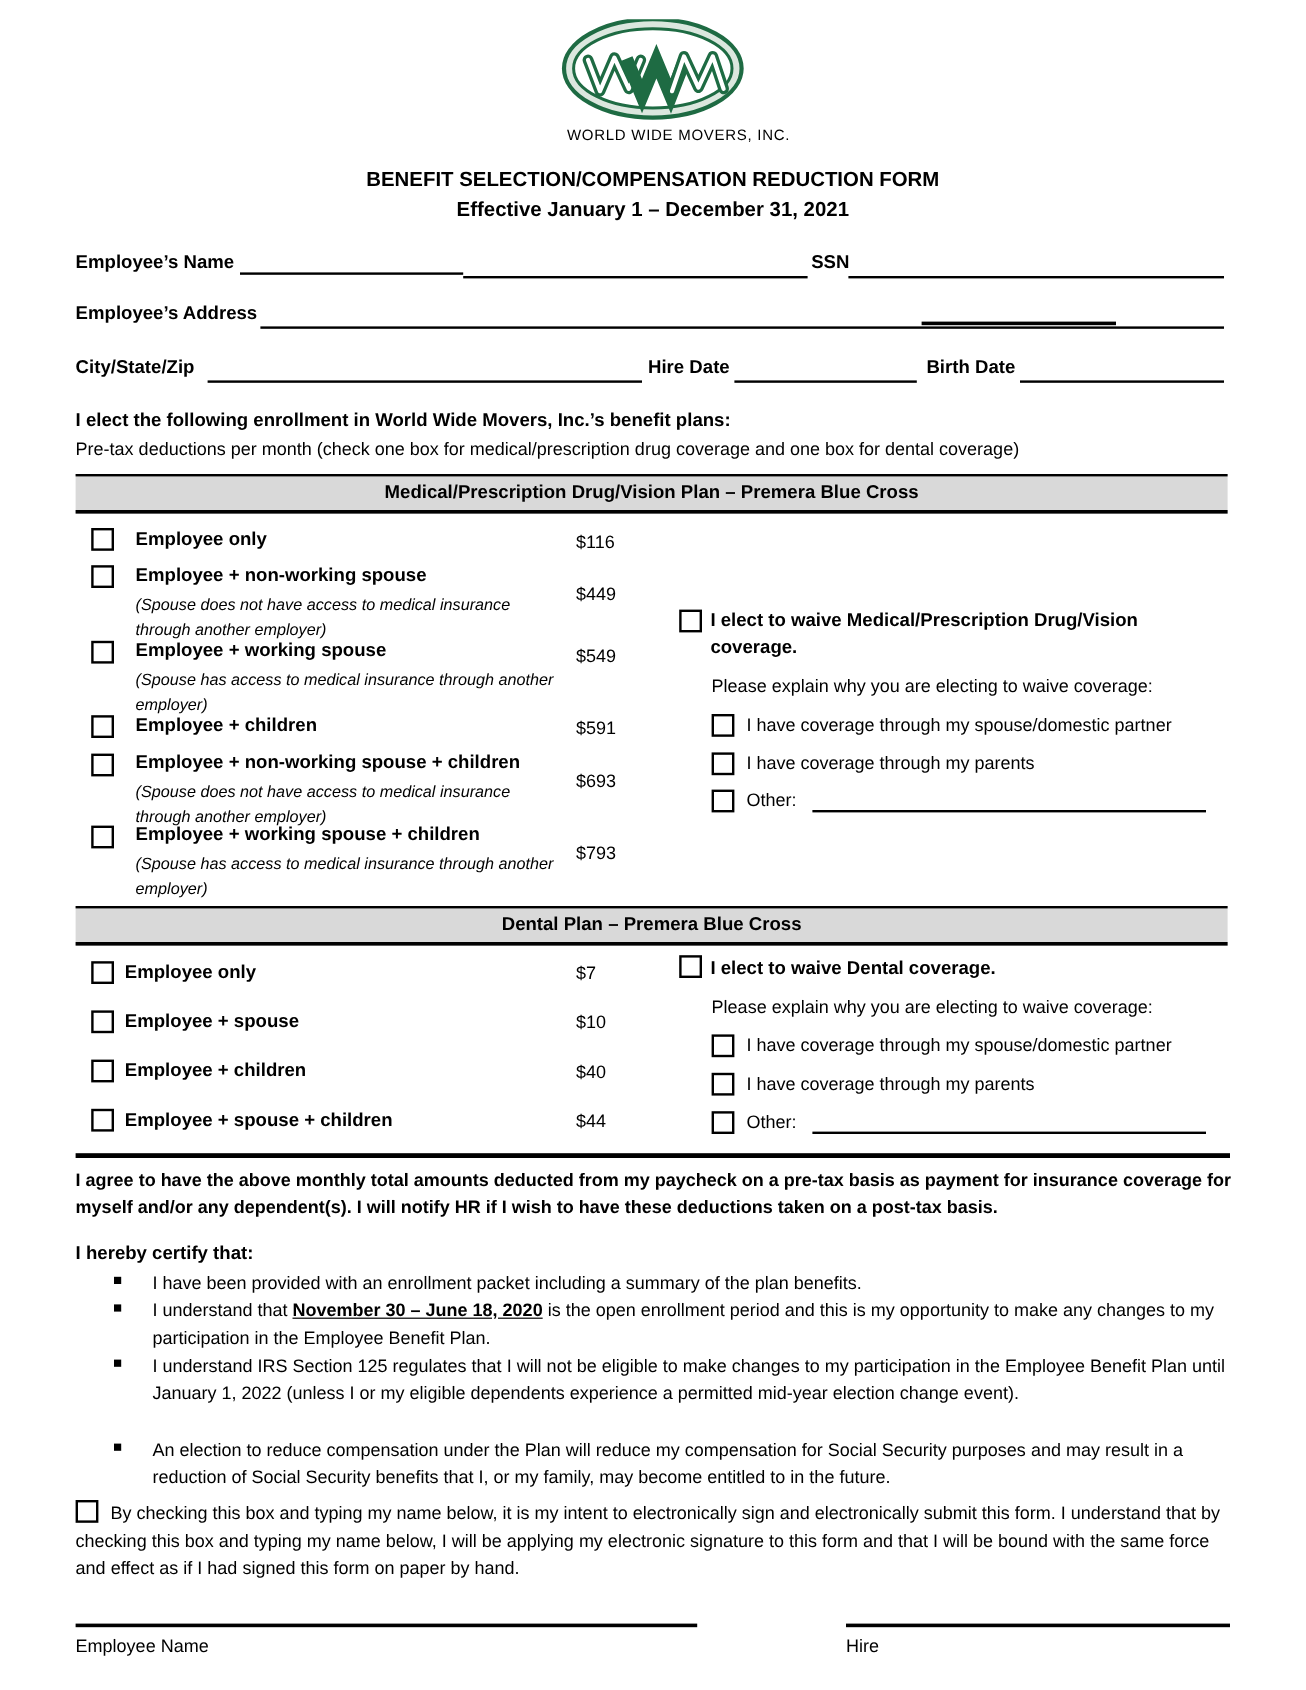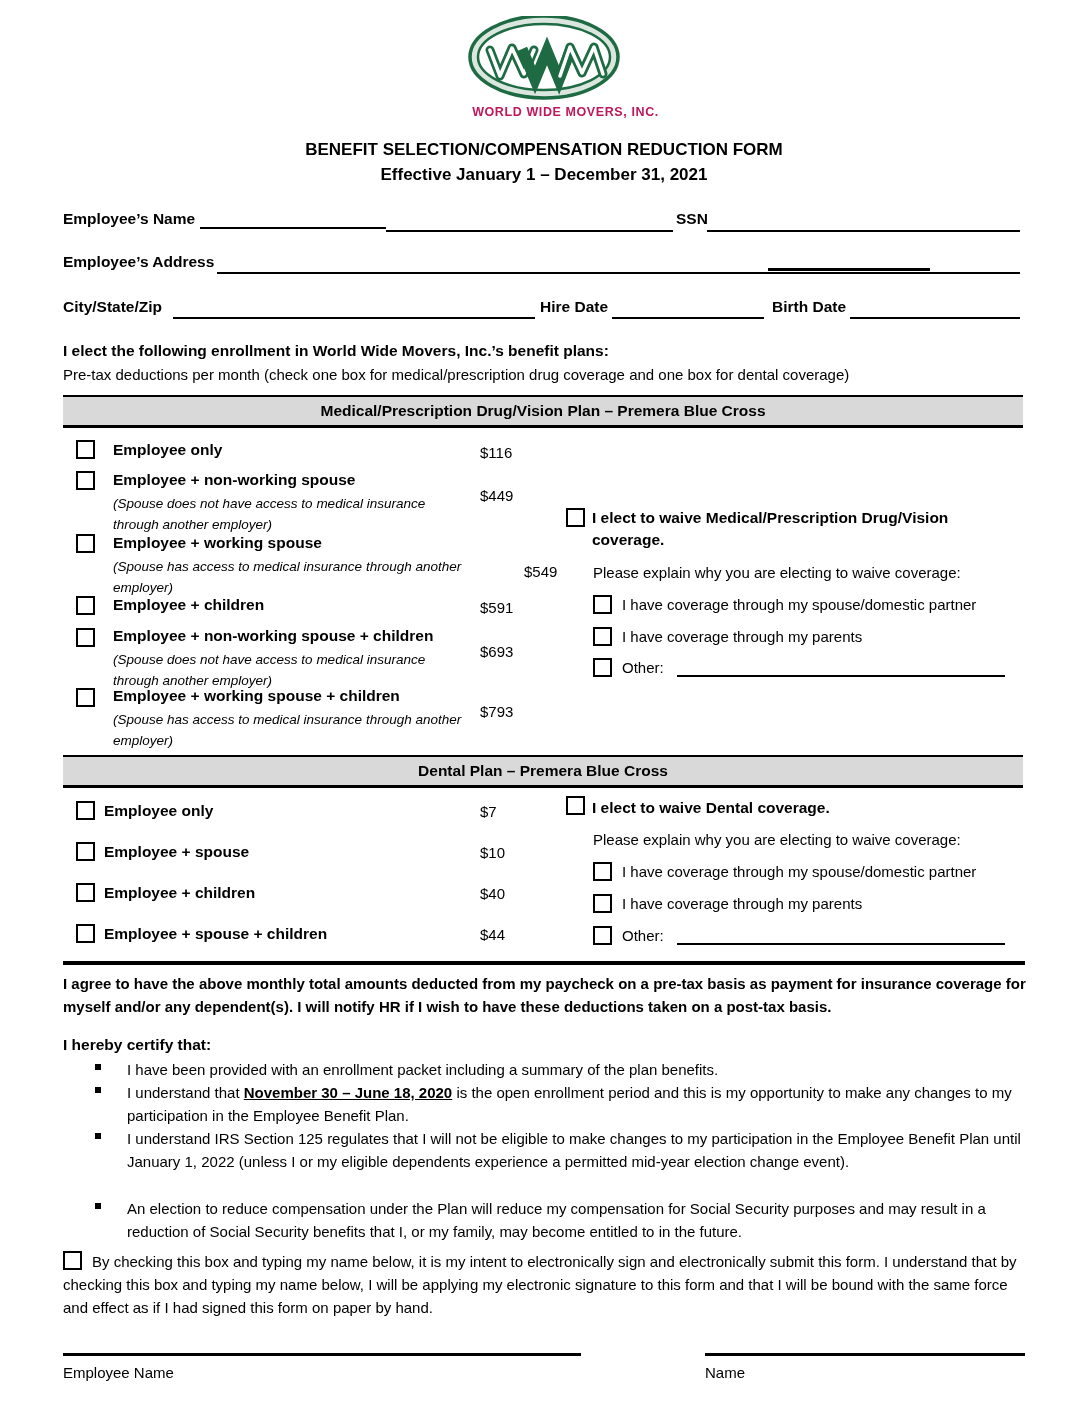--- a/index.html
+++ b/index.html
@@ -17,21 +17,21 @@
        font-weight:bold;font-size:15.5px;line-height:28px;}
   .opt-label{font-weight:bold;font-size:15.5px;}
   .note{font-style:italic;font-size:13.5px;line-height:21px;width:352px;}
   .price{font-size:15px;}
   .waive-label{font-weight:bold;font-size:15.5px;width:392px;line-height:22px;}
   .reason{font-size:15px;}
   .para{line-height:23px;}
   .bullet-sq{position:absolute;width:6px;height:6px;background:#000;}
   .bullet-txt{position:absolute;left:127px;width:900px;line-height:23px;}
   .em-date{font-weight:bold;text-decoration:underline;}
-  .logo-text{color:#be185d;font-weight:bold;font-size:12.5px;letter-spacing:0.6px;margin-left:43px;}
+  .logo-text{color:#000000;font-weight:normal;font-size:12.5px;letter-spacing:0.6px;margin-left:43px;}
   .sig-line{position:absolute;background:#000;height:3px;}
 </style>
 </head>
 <body>
 
 <div class="page">
 
   <div class="abs" style="left:0;right:0;top:16px;text-align:center;">
     <svg width="160" height="86" viewBox="0 0 160 86">
       <ellipse cx="80" cy="41" rx="70" ry="37" fill="#ffffff" stroke="#dbe7de" stroke-width="8"></ellipse>
@@ -76,21 +76,21 @@
   <div class="abs price" style="left:480px;top:444px;">$116</div>
 
   <span class="cb" style="left:76px;top:471px;"></span>
   <div class="abs opt-label" style="left:113px;top:471px;">Employee + non-working spouse</div>
   <div class="abs note" style="left:113px;top:493px;">(Spouse does not have access to medical insurance through another employer)</div>
   <div class="abs price" style="left:480px;top:487px;">$449</div>
 
   <span class="cb" style="left:76px;top:534px;"></span>
   <div class="abs opt-label" style="left:113px;top:534px;">Employee + working spouse</div>
   <div class="abs note" style="left:113px;top:556px;">(Spouse has access to medical insurance through another employer)</div>
-  <div class="abs price" style="left:480px;top:563px;margin-left:44px;">$549</div>
+  <div class="abs price" style="left:480px;top:539px;">$549</div>
 
   <span class="cb" style="left:76px;top:596px;"></span>
   <div class="abs opt-label" style="left:113px;top:596px;">Employee + children</div>
   <div class="abs price" style="left:480px;top:599px;">$591</div>
 
   <span class="cb" style="left:76px;top:628px;"></span>
   <div class="abs opt-label" style="left:113px;top:627px;">Employee + non-working spouse + children</div>
   <div class="abs note" style="left:113px;top:649px;">(Spouse does not have access to medical insurance through another employer)</div>
   <div class="abs price" style="left:480px;top:643px;">$693</div>
 
@@ -154,15 +154,15 @@
   <div class="bullet-txt" style="top:1127px;">I understand IRS Section 125 regulates that I will not be eligible to make changes to my participation in the Employee Benefit Plan until January 1, 2022 (unless I or my eligible dependents experience a permitted mid-year election change event).</div>
 
   <span class="bullet-sq" style="left:95px;top:1203px;"></span>
   <div class="bullet-txt" style="top:1197px;">An election to reduce compensation under the Plan will reduce my compensation for Social Security purposes and may result in a reduction of Social Security benefits that I, or my family, may become entitled to in the future.</div>
 
   <div class="abs para" style="left:63px;top:1250px;width:968px;"><span class="cb-in"></span><span>By checking this box and typing my name below, it is my intent to electronically sign and electronically submit this form. I understand that by checking this box and typing my name below, I will be applying my electronic signature to this form and that I will be bound with the same force and effect as if I had signed this form on paper by hand.</span></div>
 
   <div class="sig-line" style="left:63px;top:1353px;width:518px;"></div>
   <div class="sig-line" style="left:705px;top:1353px;width:320px;"></div>
   <div class="abs" style="left:63px;top:1364px;">Employee Name</div>
-  <div class="abs" style="left:705px;top:1364px;">Name</div>
+  <div class="abs" style="left:705px;top:1364px;">Hire</div>
 
 </div>
 
 </body></html>

